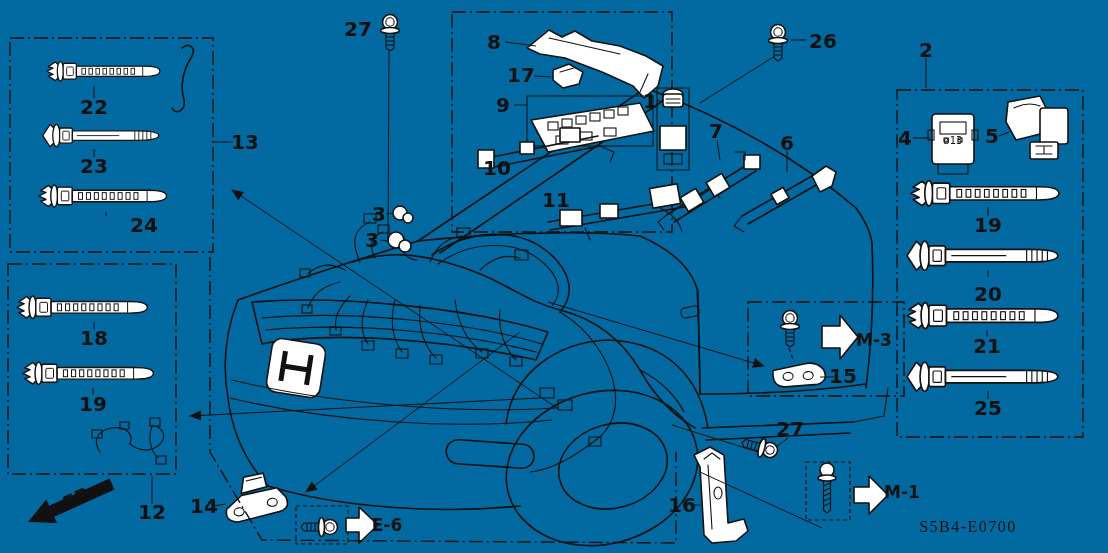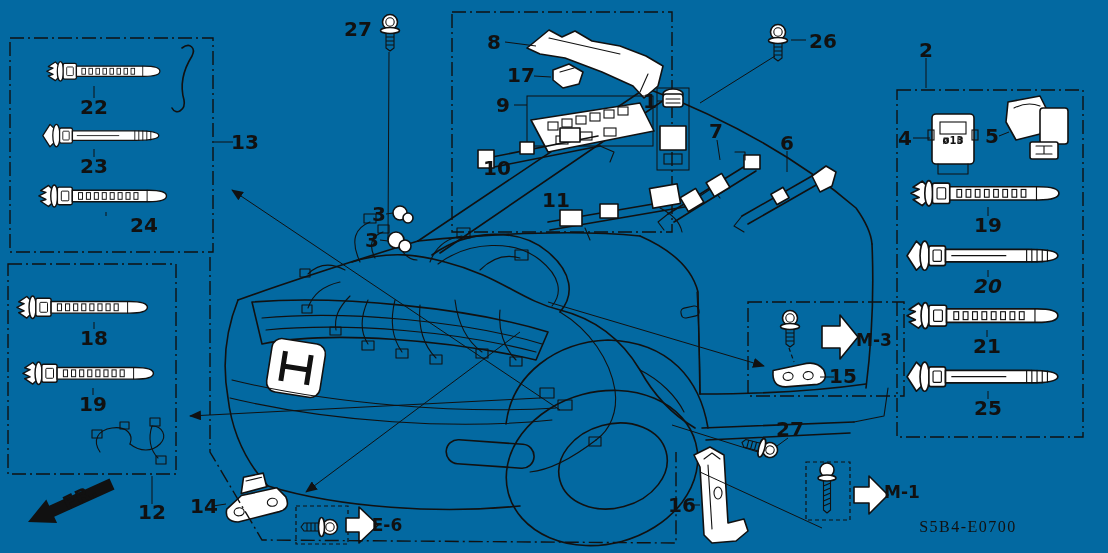--- a/index.html
+++ b/index.html
@@ -12,21 +12,21 @@
   .ln2f{fill:none;stroke:#111;stroke-width:1.1;}
   .dashdot{fill:none;stroke:#111;stroke-width:1.4;stroke-dasharray:14 4 2 4;}
   .dashsm{fill:none;stroke:#111;stroke-width:1.2;stroke-dasharray:4 3;}
   .thin{fill:none;stroke:#111;stroke-width:1;}
   .callout{position:absolute;transform:translate(-50%,-50%);color:#111;
            font-weight:bold;font-size:20px;line-height:1;white-space:nowrap;cursor:default;}
   .kind-ref{font-size:17px;}
   .kind-code{font-family:"Liberation Serif","DejaVu Serif",serif;font-weight:normal;
              font-size:16px;letter-spacing:1.5px;}
   .kind-fr{font-size:19px;}
-  .kind-note{font-size:10px;font-weight:bold;}
+  .kind-note{font-size:10px;font-weight:normal;}
 </style>
 </head>
 <body>
 
 <div id="stage">
 
 <svg id="art" width="1108" height="553" viewBox="0 0 1108 553">
   <defs>
     <marker id="ah" markerWidth="12" markerHeight="10" refX="11" refY="5" orient="auto" markerUnits="userSpaceOnUse">
       <path d="M0,0 L12,5 L0,10 Z" fill="#111"></path>
@@ -371,21 +371,21 @@
       <div class="callout kind-part" style="left: 992px; top: 136px;">5</div>
       <div class="callout kind-part" style="left: 245px; top: 142px;">13</div>
       <div class="callout kind-part" style="left: 94px; top: 107px;">22</div>
       <div class="callout kind-part" style="left: 94px; top: 166px; text-align: center;">23</div>
       <div class="callout kind-part" style="left: 106px; top: 225px; margin-left: 38px;">24</div>
       <div class="callout kind-part" style="left: 94px; top: 338px;">18</div>
       <div class="callout kind-part" style="left: 93px; top: 404px;">19</div>
       <div class="callout kind-part" style="left: 379px; top: 214px;">3</div>
       <div class="callout kind-part" style="left: 372px; top: 240px;">3</div>
       <div class="callout kind-part" style="left: 988px; top: 225px;">19</div>
-      <div class="callout kind-part" style="left: 988px; top: 286px; font-style: italic;">20</div>
+      <div class="callout kind-part" style="left: 988px; top: 294px;">20</div>
       <div class="callout kind-part" style="left: 987px; top: 346px;">21</div>
       <div class="callout kind-part" style="left: 988px; top: 408px; text-align: right;">25</div>
       <div class="callout kind-part" style="left: 843px; top: 376px;">15</div>
       <div class="callout kind-part" style="left: 790px; top: 429px;">27</div>
       <div class="callout kind-part" style="left: 682px; top: 505px;">16</div>
       <div class="callout kind-part" style="left: 152px; top: 512px;">12</div>
       <div class="callout kind-part" style="left: 204px; top: 506px;">14</div>
       <div class="callout kind-ref" style="left: 874px; top: 340px;">M-3</div>
       <div class="callout kind-ref" style="left: 902px; top: 492px;">M-1</div>
       <div class="callout kind-ref" style="left: 387px; top: 525px;">E-6</div>

